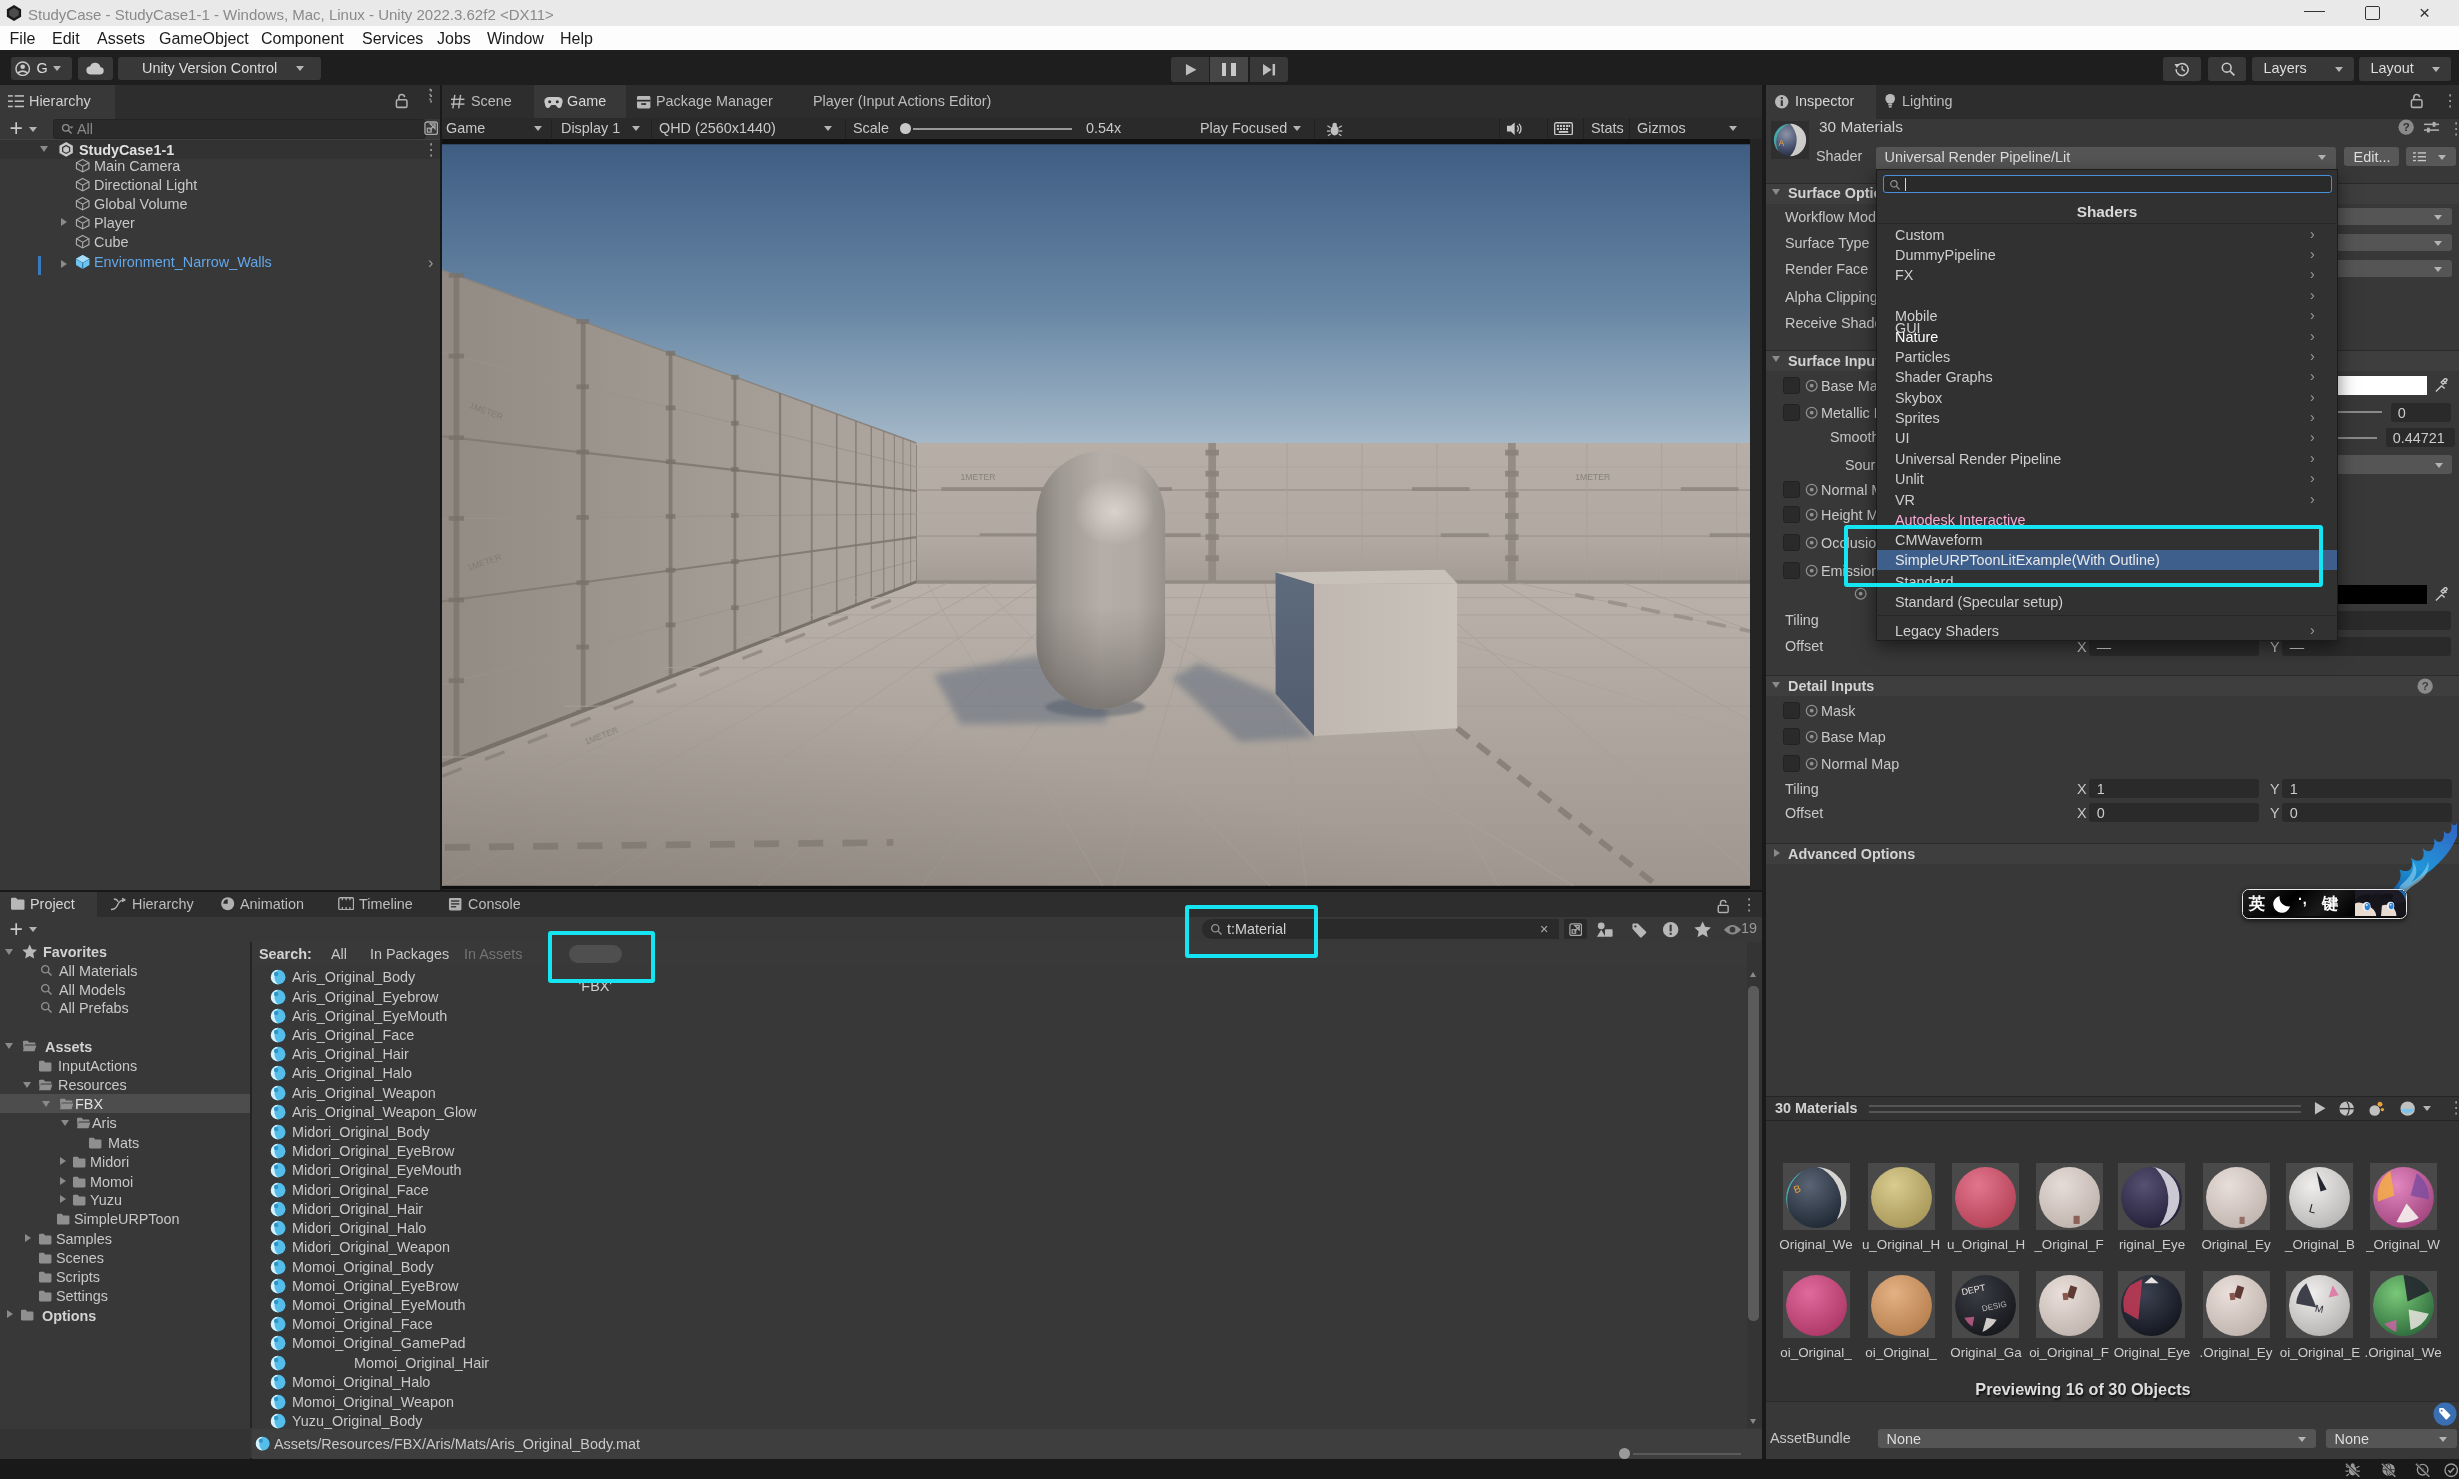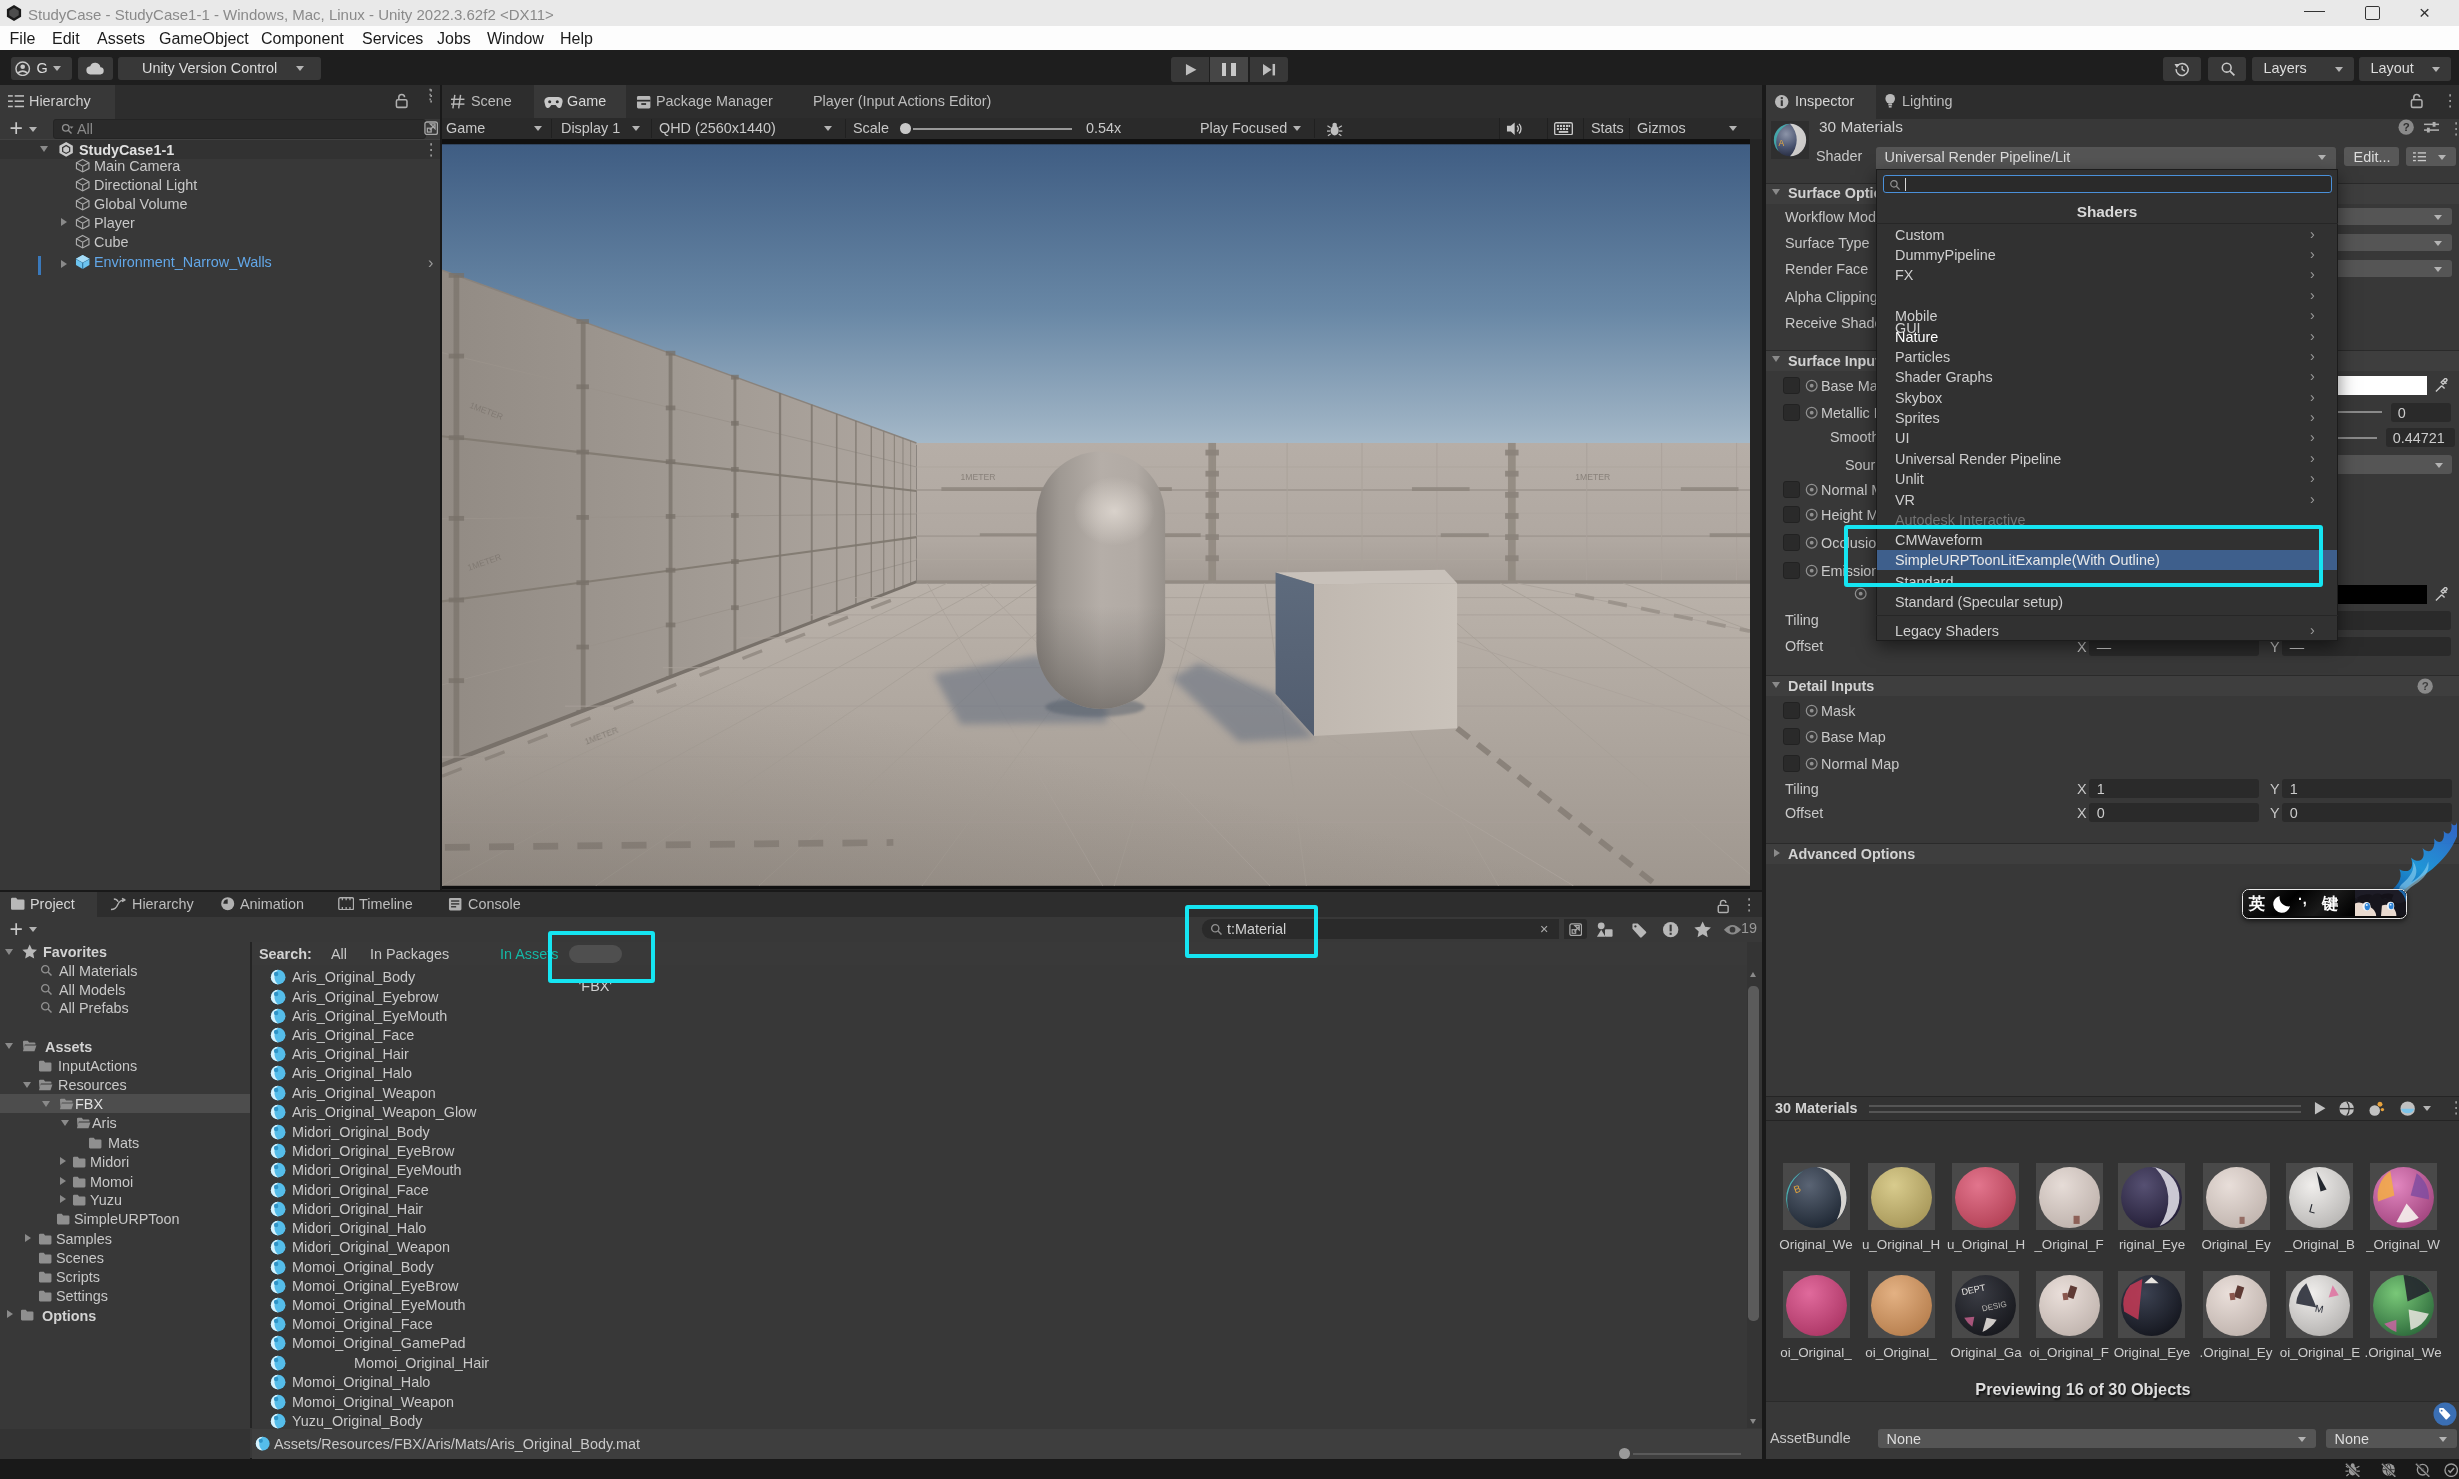--- a/index.html
+++ b/index.html
@@ -677,21 +677,21 @@
 <svg class="abs" style="left:20px;top:1308px;" width="15.4" height="14.4" viewBox="0 0 16 15">
           <path d="M1 3 a1.2 1.2 0 0 1 1.2 -1.2 h3.8 l1.4 1.8 h5.4 a1.2 1.2 0 0 1 1.2 1.2 v7 a1.2 1.2 0 0 1 -1.2 1.2 h-10.6 A1.2 1.2 0 0 1 1 11.8z" fill="#8f8f8f"></path>
         </svg>
 <div class="row b" style="left:42px;top:1308px;color:#d2d2d2;">Options</div>
 </div>
 
 <div class="abs" style="left:252px;top:942px;width:1510px;height:23px;background:#393939;"></div>
 <div class="row b" style="left:259px;top:946px;color:#d2d2d2;">Search:</div>
 <div class="row" style="left:331px;top:946px;color:#c8c8c8;">All</div>
 <div class="row" style="left:370px;top:946px;color:#c8c8c8;">In Packages</div>
-<div class="row" style="left:500px;top:946px;color:#14b8a6;">In Assets</div>
+<div class="row" style="left:464px;top:946px;color:#737373;">In Assets</div>
 <div class="abs" style="left:569px;top:945px;width:53px;height:18px;background:#4f4f4f;border-radius:9.6px;">
         <span class="row" style="left:9.6px;top:1px;color:#d0d0d0;margin-top:32px;">'FBX'</span>
       </div>
 <div id="plist">
 <svg class="abs" style="left:270px;top:969px;" width="16.3" height="16.3" viewBox="0 0 16 16">
           <circle cx="8" cy="8" r="7.2" fill="#55bdea"></circle>
           <path d="M8 0.8 A7.2 7.2 0 0 0 8 15.2 A9 9 0 0 1 8 0.8z" fill="#d8f2fc"></path>
           <circle cx="6" cy="5" r="2.2" fill="#2f95c8"></circle>
         </svg>
 <div class="row" style="left:292px;top:969px;">Aris_Original_Body</div>
@@ -1483,21 +1483,21 @@
 <div class="row" style="left:1895px;top:430px;z-index:21;color:#cfcfcf;">UI</div>
 <div class="row" style="left:2310px;top:429px;z-index:21;color:#9a9a9a;font-size:14.4px;">›</div>
 <div class="row" style="left:1895px;top:451px;z-index:21;color:#cfcfcf;">Universal Render Pipeline</div>
 <div class="row" style="left:2310px;top:450px;z-index:21;color:#9a9a9a;font-size:14.4px;">›</div>
 <div class="row" style="left:1895px;top:471px;z-index:21;color:#cfcfcf;">Unlit</div>
 <div class="row" style="left:2310px;top:470px;z-index:21;color:#9a9a9a;font-size:14.4px;">›</div>
 <div class="row" style="left:1895px;top:492px;z-index:21;color:#cfcfcf;">VR</div>
 <div class="row" style="left:2310px;top:491px;z-index:21;color:#9a9a9a;font-size:14.4px;">›</div>
 <div class="abs" style="left:1877px;top:550px;width:460px;height:20px;background:#3e5f8c;z-index:21;"></div>
 <div class="row" style="left:1895px;top:552px;z-index:22;color:#e8e8e8;">SimpleURPToonLitExample(With Outline)</div>
-<div class="row" style="left:1895px;top:512px;z-index:21;color:#737373;">Autodesk Interactive</div>
+<div class="row" style="left:1895px;top:512px;z-index:21;color:#f9a8d4;">Autodesk Interactive</div>
 <div class="row" style="left:1895px;top:532px;z-index:21;color:#cfcfcf;">CMWaveform</div>
 <div class="row" style="left:1895px;top:574px;z-index:21;color:#cfcfcf;">Standard</div>
 <div class="row" style="left:1895px;top:594px;z-index:21;color:#cfcfcf;">Standard (Specular setup)</div>
 <div class="abs" style="left:1876px;top:615px;width:462px;height:1px;background:#262626;z-index:21;"></div>
 <div class="row" style="left:1895px;top:623px;z-index:21;color:#cfcfcf;">Legacy Shaders</div>
 <div class="row" style="left:2310px;top:622px;z-index:21;color:#9a9a9a;font-size:14.4px;">›</div>
 <div class="cyan" style="left:1185px;top:905px;width:133px;height:53px;box-sizing:border-box;"></div>
 <div class="cyan" style="left:548px;top:931px;width:107px;height:52px;box-sizing:border-box;"></div>
 <div class="cyan" style="left:1844px;top:525px;width:479px;height:62px;box-sizing:border-box;"></div>
 </div>

